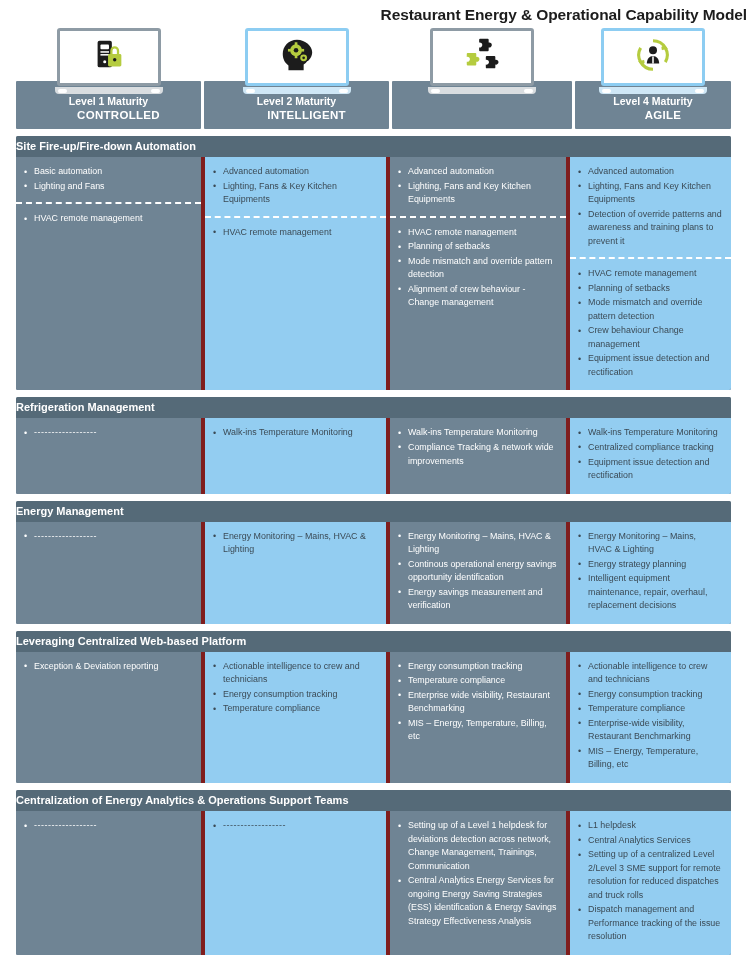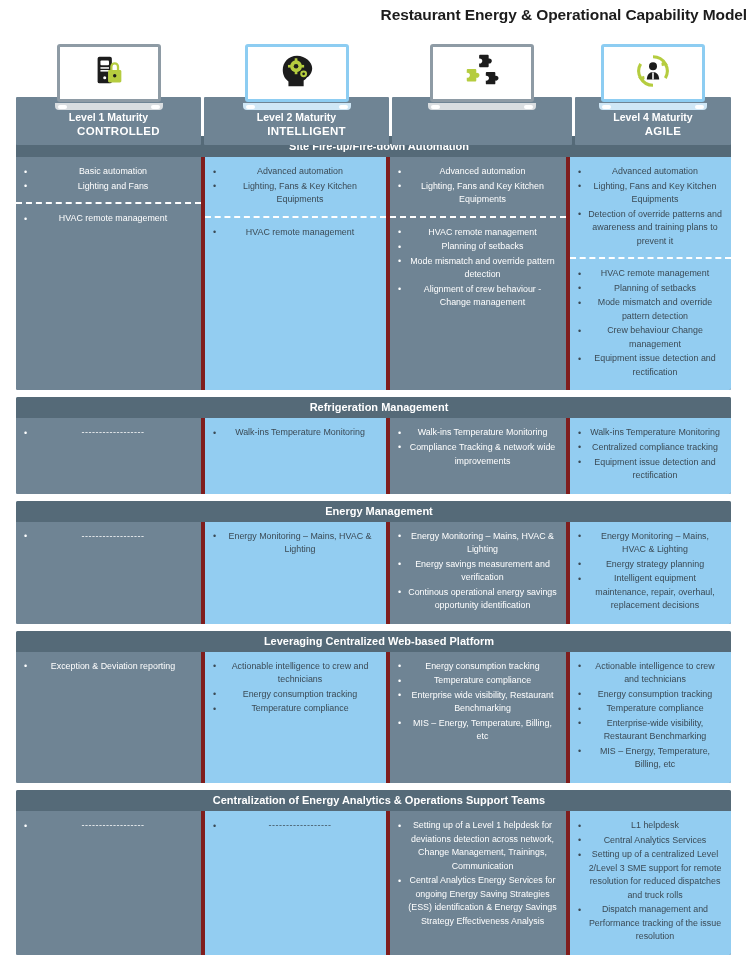--- a/index.html
+++ b/index.html
@@ -27,21 +27,21 @@
   }
 
   
   .levels-row {
     position: relative;
     height: 103px;
     margin: 0 16px;
   }
   .level-col {
     position: absolute;
-    top: 16px;
+    top: 0;
     height: 103px;
   }
   .level-plinth {
     position: absolute;
     left: 0;
     right: 0;
     bottom: 0;
     height: 48px;
     background: #6f8494;
     border-radius: 1px;
@@ -116,26 +116,24 @@
 
   .section {
     margin-top: 7px;
     background: #6f8494;
     border-radius: 2px;
     overflow: hidden;
   }
   .section-title {
     height: 21px;
     line-height: 21px;
-    text-align: center;
     color: #ffffff;
     font-size: 11px;
     font-weight: bold;
     background: #556a78;
-    padding-left: 11px;
   }
   .section-body {
     position: relative;
     display: flex;
     background: #6f8494;
   }
   .cell {
     box-sizing: border-box;
     padding: 8px 9px 10px 6px;
     position: relative;
@@ -144,21 +142,20 @@
   .cell.c2 { width: 185px; background: #93cdf1; }
   .cell.c3 { width: 180px; background: #6f8494; }
   .cell.c4 { width: 165px; background: #93cdf1; }
 
   .cell + .cell { border-left: 4px solid #7f1d1d; }
 
   ul.bullets {
     list-style: none;
     margin: 0;
     padding: 0;
-    text-align: center;
   }
   ul.bullets li {
     position: relative;
     padding-left: 12px;
     margin-bottom: 1px;
     font-size: 8.9px;
     line-height: 1.52;
     color: #ffffff;
   }
   .cell.c2 ul.bullets li,
@@ -381,22 +378,22 @@
           </ul>
         </div>
         <div class="cell c2">
           <ul class="bullets">
             <li>Energy Monitoring – Mains, HVAC &amp; Lighting</li>
           </ul>
         </div>
         <div class="cell c3">
           <ul class="bullets">
             <li>Energy Monitoring – Mains, HVAC &amp; Lighting</li>
+            <li>Continous operational energy savings opportunity identification</li>
             <li>Energy savings measurement and verification</li>
-            <li>Continous operational energy savings opportunity identification</li>
           </ul>
         </div>
         <div class="cell c4">
           <ul class="bullets">
             <li>Energy Monitoring – Mains, HVAC &amp; Lighting</li>
             <li>Energy strategy planning</li>
             <li>Intelligent equipment maintenance, repair, overhaul, replacement decisions</li>
           </ul>
         </div>
       </div>

